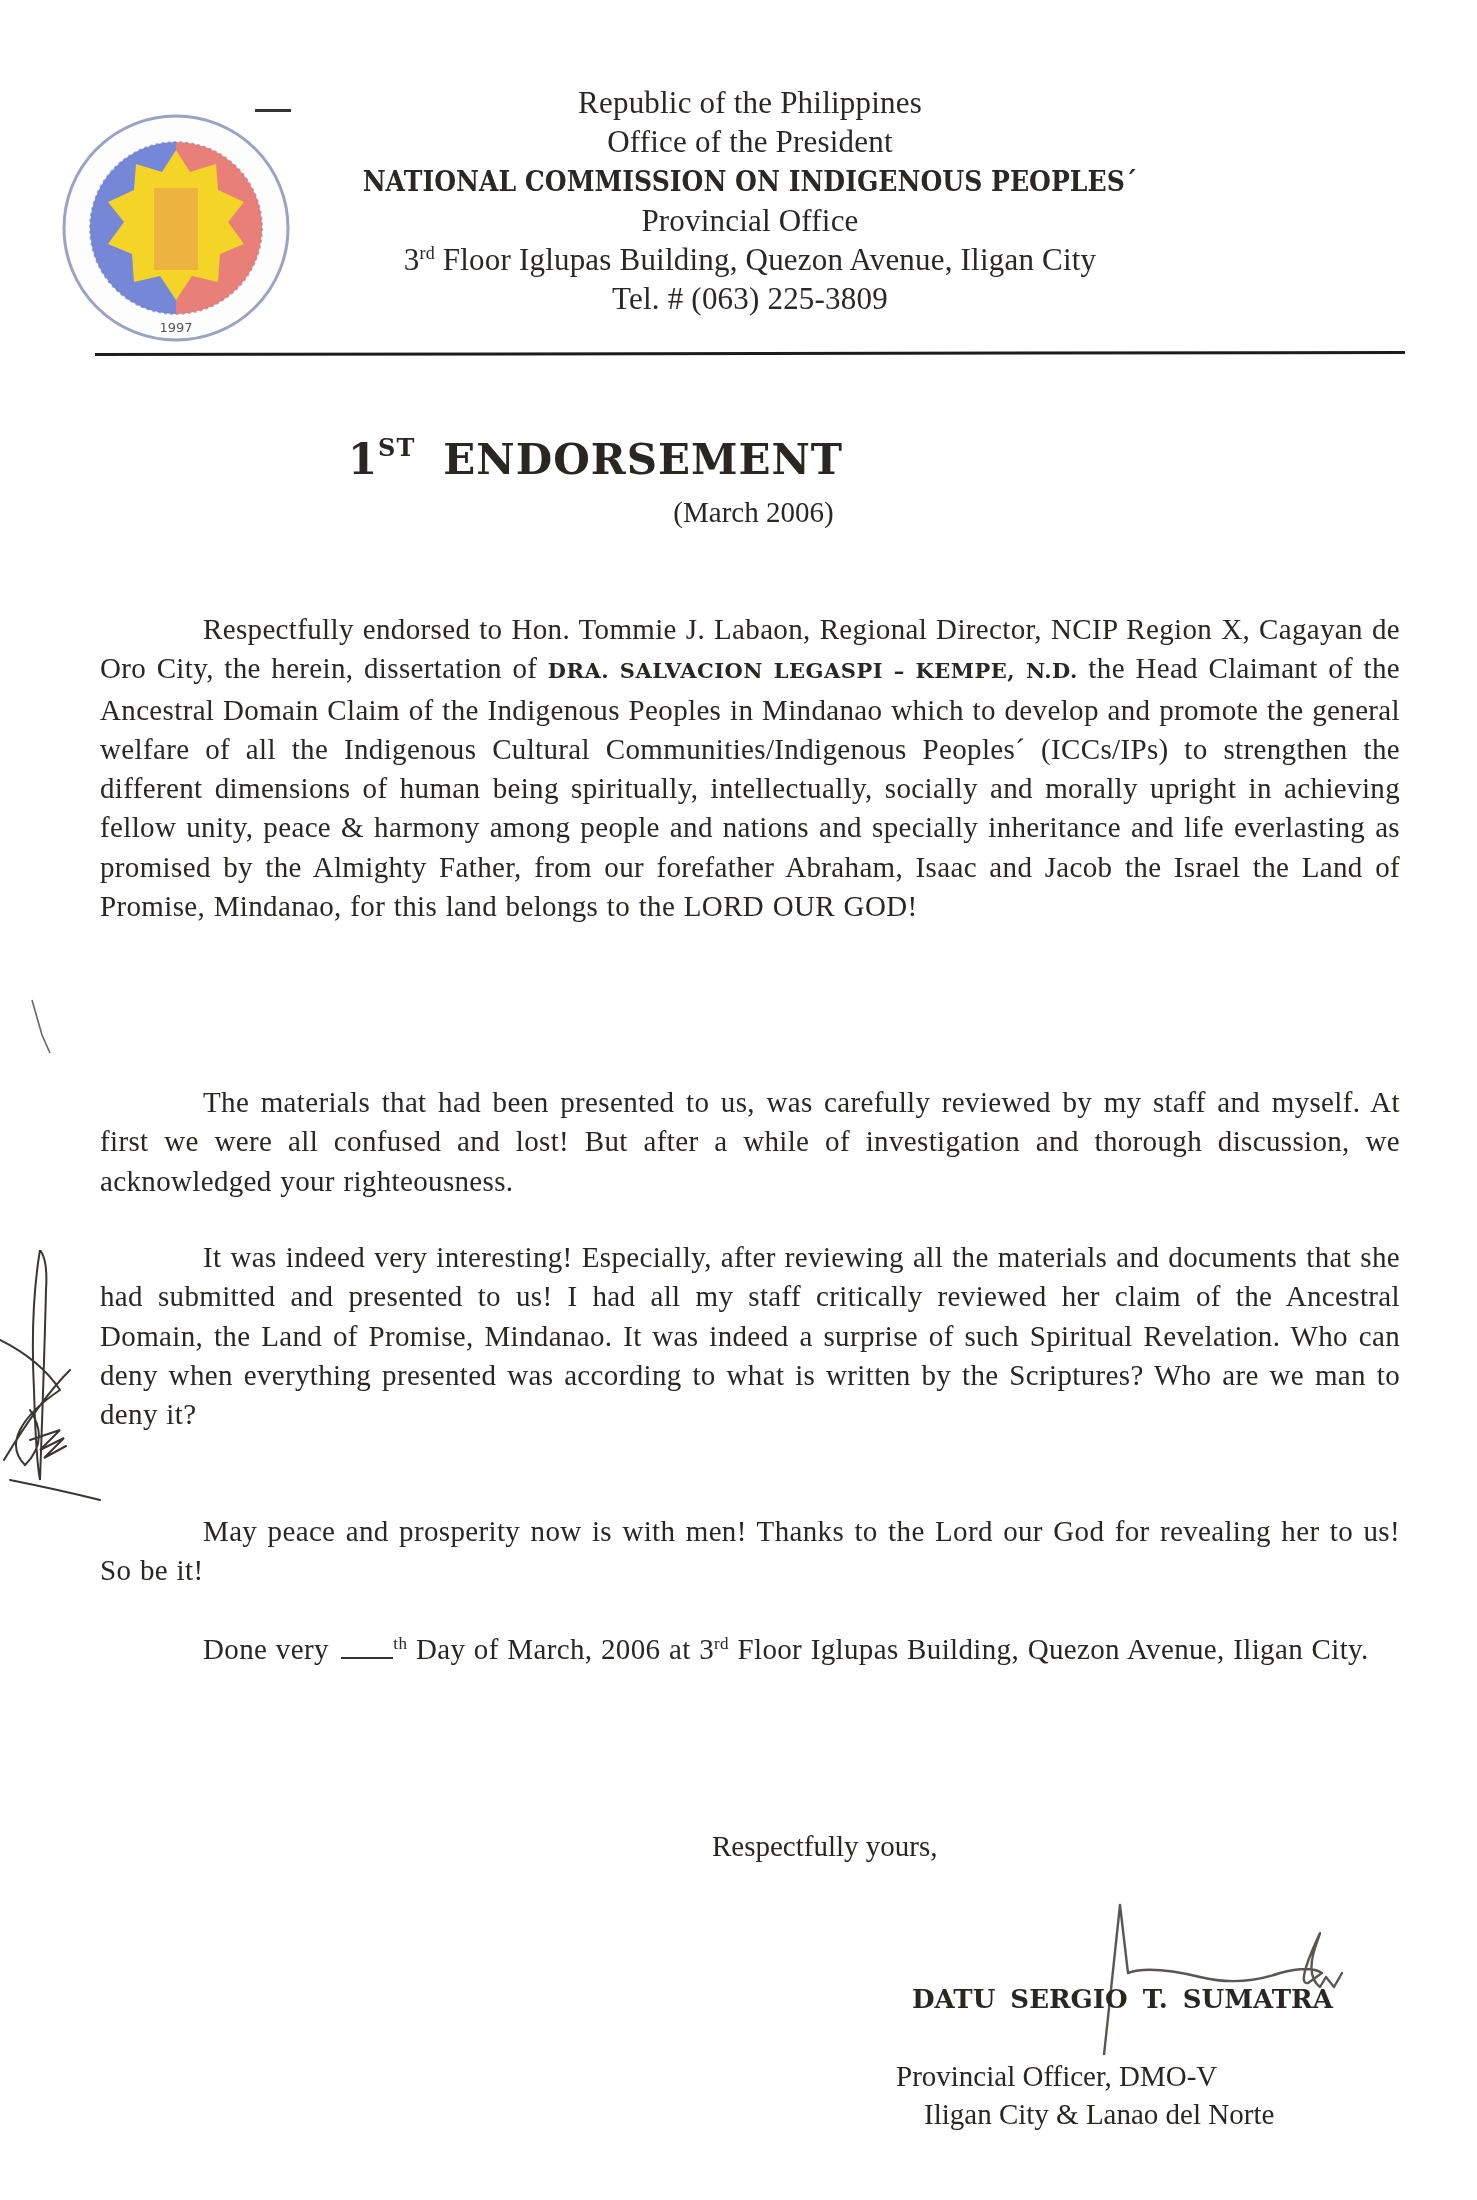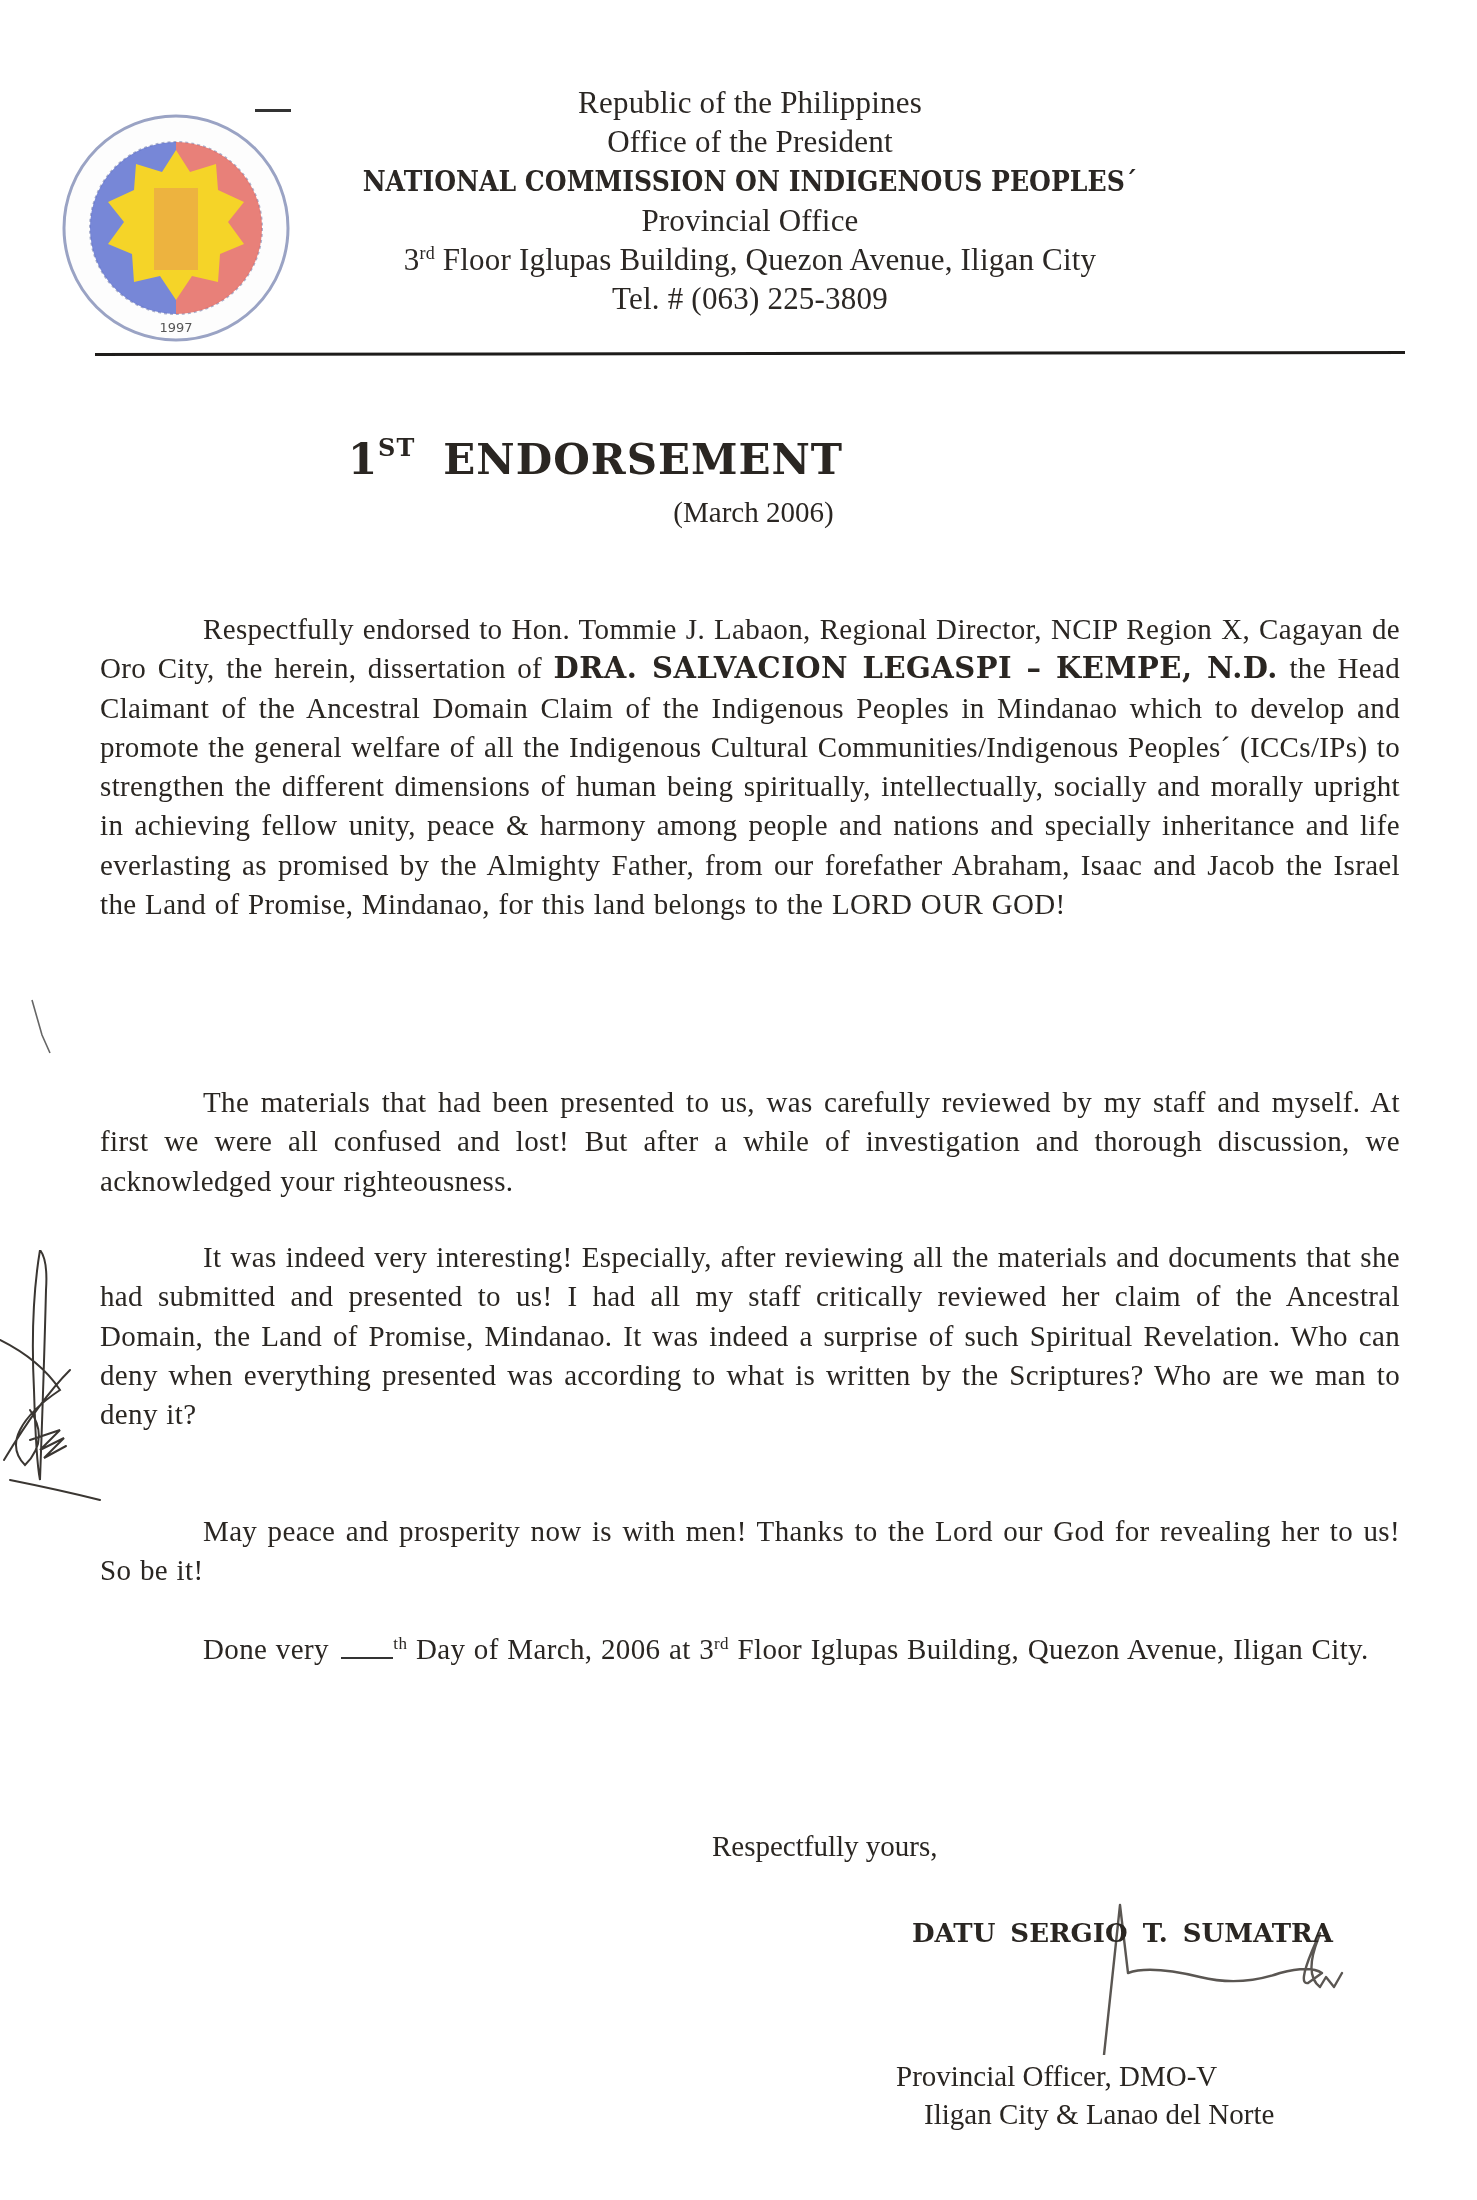--- a/index.html
+++ b/index.html
@@ -19,26 +19,26 @@
   
   .title { left: 0; width: 1191px; top: 432px; text-align: center; font-weight: bold;
            font-size: 42px; line-height: 56px; letter-spacing: 1px; color: #2a2622; }
   .title .sup { font-size: 24px; vertical-align: 18px; line-height: 0; margin-right: 28px; }
   .subtitle { left: 0; width: 1477px; top: 492px; text-align: center; font-size: 29px; line-height: 40px; font-family: Liberation Serif, serif; padding-left: 15px; }
 
   
   .para { left: 100px; width: 1300px; font-size: 29px; line-height: 39.3px; text-align: justify;
           text-align-last: left; font-family: "Liberation Serif", serif; letter-spacing: 0.35px; word-spacing: 1px; }
   .para .indent { display: inline-block; width: 103px; }
-  .para b { font-family: "DejaVu Serif", serif; font-size: 29px; letter-spacing: 0.5px; }
+  .para b { font-family: "DejaVu Serif", serif; font-size: 21px; letter-spacing: 0.5px; }
   .para sup { font-size: 17px; vertical-align: 10px; line-height: 0; }
   .blank { display: inline-block; width: 52px; border-bottom: 2px solid #333; height: 22px; margin-left: 4px; }
 
   .closing { left: 712px; top: 1826px; font-size: 29px; line-height: 40px; font-family: "Liberation Serif", serif; }
-  .sig-name { left: 912px; top: 1914px; font-weight: bold; font-size: 26px; line-height: 38px; word-spacing: 6px; }
+  .sig-name { left: 912px; top: 1980px; font-weight: bold; font-size: 26px; line-height: 38px; word-spacing: 6px; }
   .sig-line { left: 935px; font-size: 29px; line-height: 38px; font-family: "Liberation Serif", serif; }
 
   .signature { left: 1090px; top: 1895px; width: 330px; height: 160px; }
   .margin-initial { left: 0; top: 1250px; width: 110px; height: 260px; }
   .margin-mark { left: 20px; top: 995px; width: 50px; height: 70px; }
 </style>
 </head>
 <body>
 
 <div class="abs stray-dash"></div>

